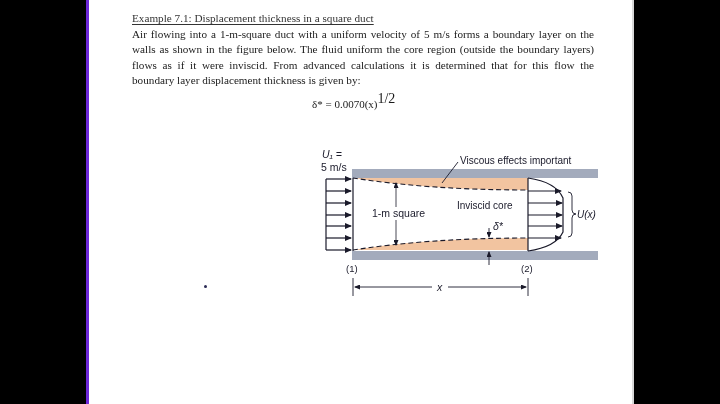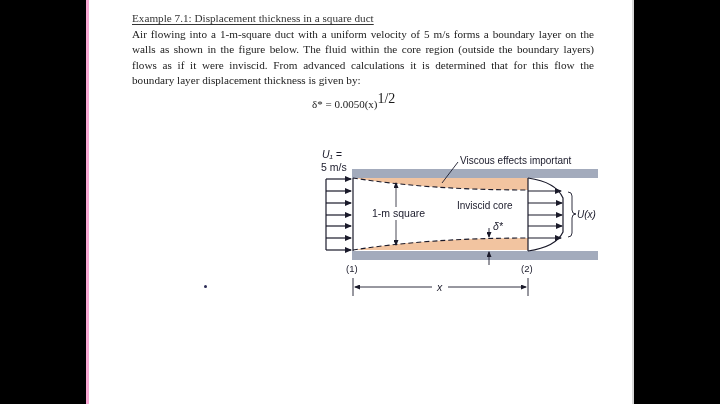--- a/index.html
+++ b/index.html
@@ -3,21 +3,21 @@
   <meta charset="utf-8">
   <style>
     html, body { margin: 0; padding: 0; }
     body {
       width: 720px; height: 404px; background: #000; position: relative; overflow: hidden;
       font-family: "DejaVu Serif", "Liberation Serif", serif;
     }
     .page {
       position: absolute; left: 86px; top: 0; width: 548px; height: 404px;
       background: #fff;
-      border-left: 3px solid #f9a8d4;
+      border-left: 3px solid #6d28d9;
       border-right: 2px solid #d8d8d8;
       box-sizing: border-box;
     }
     .text {
       position: absolute; left: 43px; color: #1a1a1a;
       font-family: "Liberation Serif", "DejaVu Serif", serif;
       font-size: 11.2px; line-height: 15.4px; white-space: nowrap;
     }
     .title { top: 11px; text-decoration: underline; text-underline-offset: 2px; color: #333; }
     .para { top: 27px; width: 462px; white-space: normal; text-align: justify; text-align-last: justify; }
@@ -33,27 +33,27 @@
     svg text { font-family: "Liberation Sans", "DejaVu Sans", sans-serif; }
   </style>
 </head>
 <body>
 
 <div class="page">
   <div class="text title">Example 7.1: Displacement thickness in a square duct</div>
 
   <div class="text para">
     <span class="ln">Air flowing into a 1-m-square duct with a uniform velocity of 5 m/s forms a boundary layer on the</span>
-    <span class="ln">walls as shown in the figure below. The fluid within the core region (outside the boundary layers)</span>
+    <span class="ln">walls as shown in the figure below. The fluid uniform the core region (outside the boundary layers)</span>
     <span class="ln">flows as if it were inviscid. From advanced calculations it is determined that for this flow the</span>
     <span class="ln last">boundary layer displacement thickness is given by:</span>
   </div>
 
   <div class="text eq">
-    <span>δ* = 0.0050(x)</span><sup>1/2</sup>
+    <span>δ* = 0.0070(x)</span><sup>1/2</sup>
   </div>
 
 
   <div class="dot"></div>
 </div>
 
 <svg class="diagram" width="720" height="404" viewBox="0 0 720 404">
   <defs>
     <marker id="ah" markerWidth="7" markerHeight="6" refX="6" refY="3" orient="auto" markerUnits="userSpaceOnUse">
       <path d="M0,0 L7,3 L0,6 Z" fill="#1a1a2a"></path>

